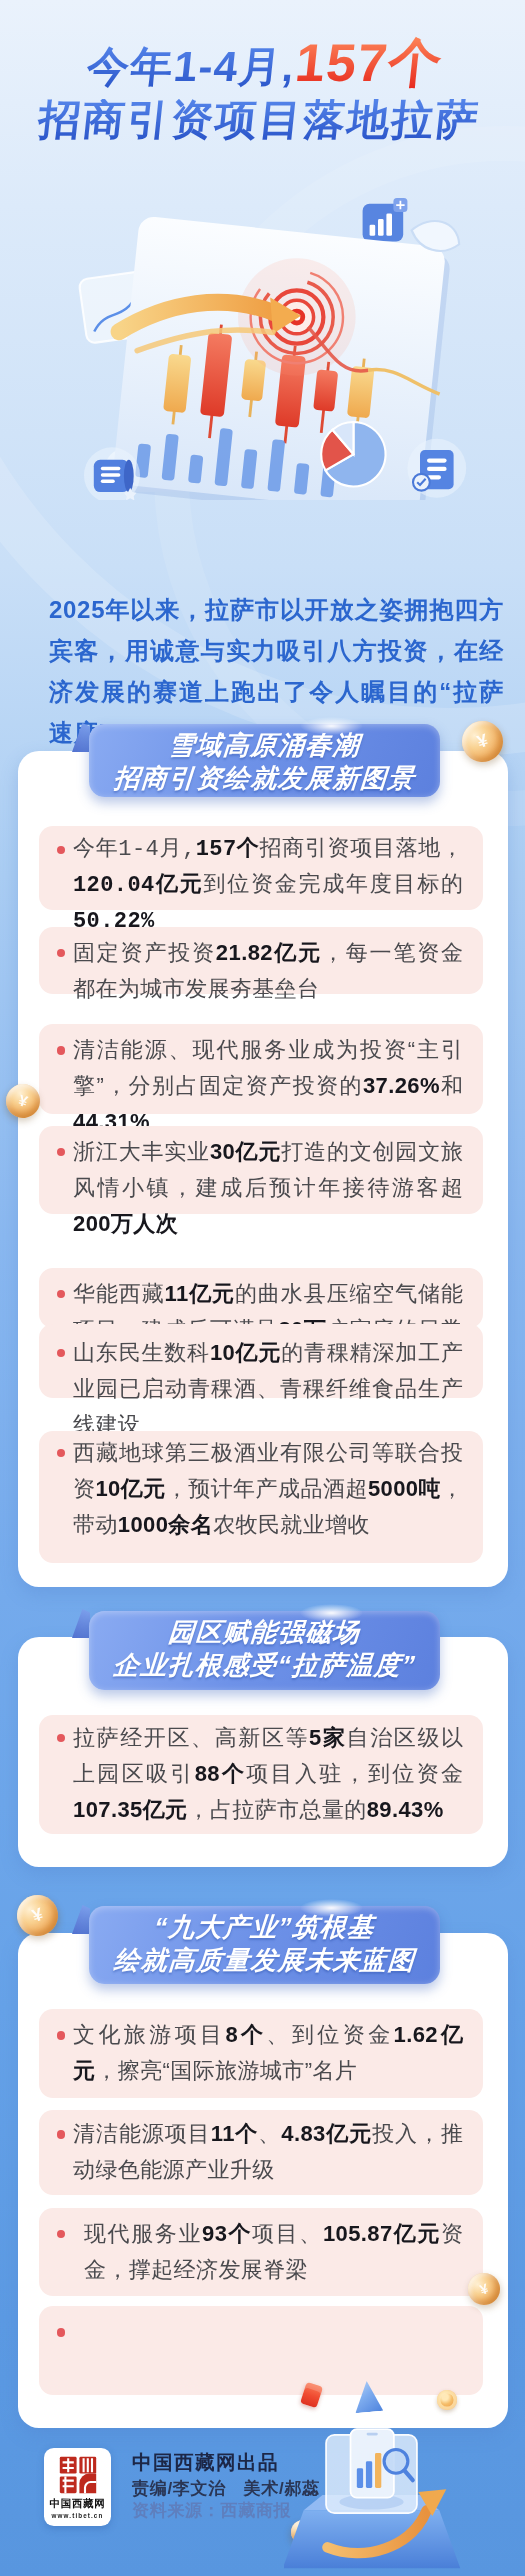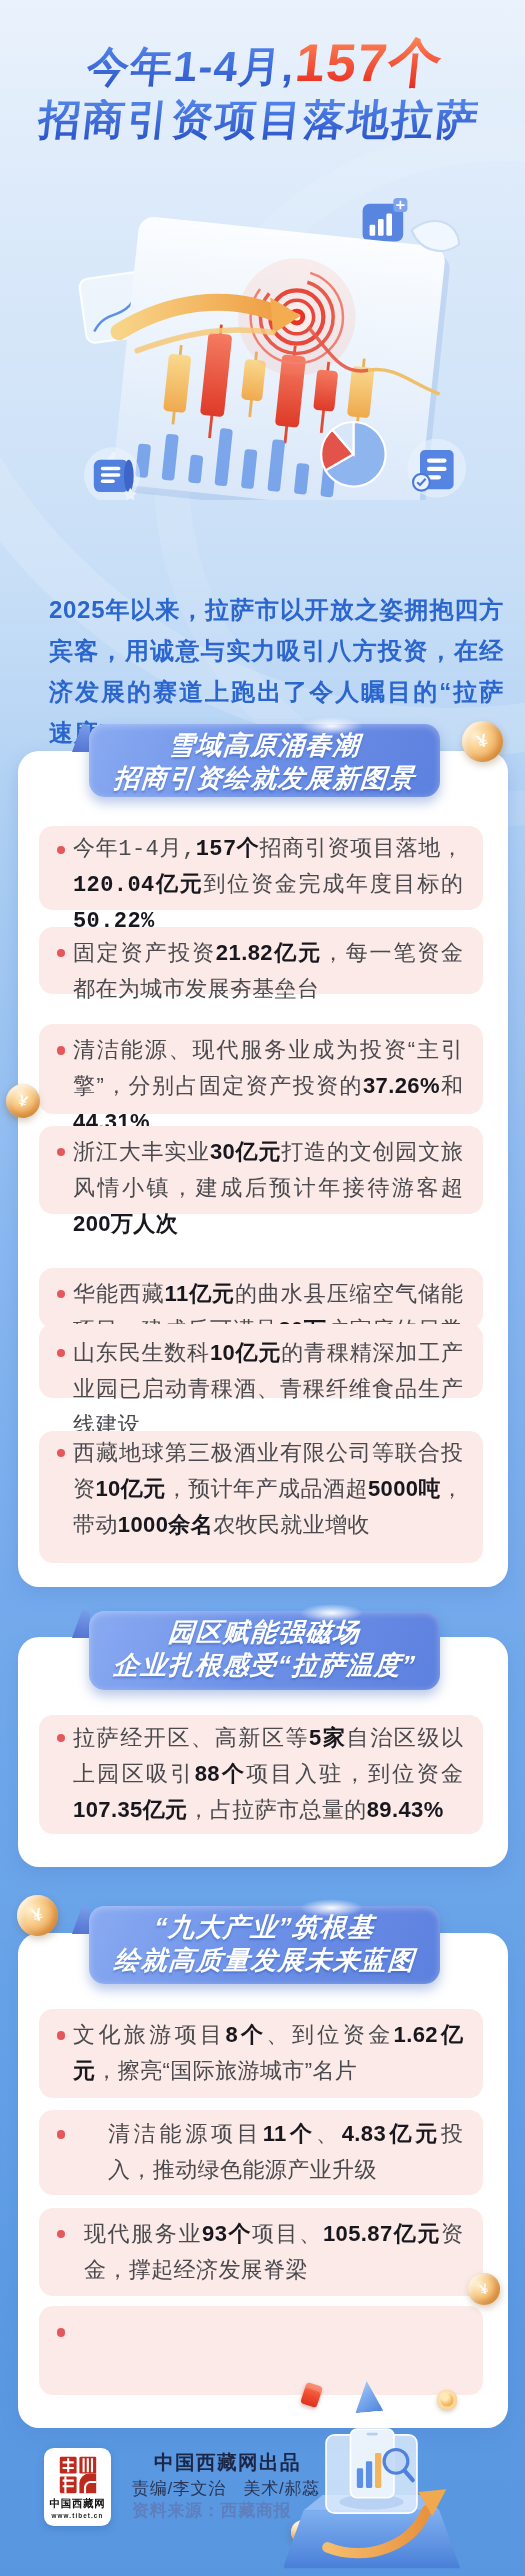--- a/index.html
+++ b/index.html
@@ -56,22 +56,22 @@
   .pyramid{position:absolute;width:28px;height:31px;transform:rotate(-5deg);
     clip-path:polygon(50% 0,100% 100%,0 100%);
     background:linear-gradient(145deg,#BBD6F8 0%,#7FAdef 45%,#4E83DD 100%);}
 
   
   .logo-box{position:absolute;left:44px;top:2448px;width:67px;height:78px;background:#FFFFFF;border-radius:9.8px;
     display:flex;flex-direction:column;align-items:center;box-shadow:0 2.8px 7px rgba(40,80,150,.25);}
   .logo-name{font-size:10.5px;font-weight:800;color:#111;margin-top:1.4px;letter-spacing:0.7px;}
   .logo-url{font-size:6.3px;font-weight:700;color:#222;letter-spacing:1.1px;margin-top:1.4px;}
   .f-brand{position:absolute;left:132px;top:2449px;font-family:"Liberation Serif","DejaVu Serif",serif;
-    font-size:19.6px;font-weight:900;color:#1C2747;letter-spacing:1.4px;margin-left:22px;}
-  .f-credits{position:absolute;left:132px;top:2477px;font-size:17px;font-weight:400;color:#2A3655;letter-spacing:0.7px;text-align:right;}
+    font-size:19.6px;font-weight:900;color:#1C2747;letter-spacing:1.4px;}
+  .f-credits{position:absolute;left:132px;top:2477px;font-size:17px;font-weight:700;color:#2A3655;letter-spacing:0.7px;text-align:right;}
   .f-source{position:absolute;left:132px;top:2499px;font-size:17px;font-weight:600;color:#5E7FBE;letter-spacing:0.7px;}
 </style>
 </head>
 <body>
 
 <div id="page">
   <div class="arc arc1"></div>
   <div class="arc arc2"></div>
 
   <div class="title-wrap">
@@ -249,21 +249,21 @@
       <div class="tab" style="left: 72px; top: 1905px;"></div>
       <div class="banner" style="left: 89px; top: 1906px; width: 351px; height: 78px;">
         <div class="glint"></div>
         <div class="bl bl1">“九大产业”筑根基</div>
         <div class="bl bl2">绘就高质量发展未来蓝图</div>
       </div>
       <div class="card" style="top: 2009px; height: 89px; padding-top: 8.4px;">
         <span class="bullet" style="top: 22.4px;"></span>
         <p><span>文化旅游项目</span><b>8个</b><span>、到位资金</span><b>1.62亿元</b><span>，擦亮“国际旅游城市”名片</span></p>
       </div>
-      <div class="card" style="top: 2110px; height: 85px; padding-top: 6.3px; padding-left: 35px;">
+      <div class="card" style="top: 2110px; height: 85px; padding-top: 6.3px;">
         <span class="bullet" style="top: 20.3px;"></span>
         <p><span>清洁能源项目</span><b>11个</b><span>、</span><b>4.83亿元</b><span>投入，推动绿色能源产业升级</span></p>
       </div>
       <div class="card" style="top: 2208px; height: 88px; padding-top: 7.7px; padding-left: 11px;">
         <span class="bullet" style="top: 22px;"></span>
         <p><span>现代服务业</span><b>93个</b><span>项目、</span><b>105.87亿元</b><span>资金，撑起经济发展脊梁</span></p>
       </div>
       <div class="card" style="top: 2306px; height: 89px; padding-top: 8.4px;">
         <span class="bullet" style="top: 22.4px;"></span>
       </div>

